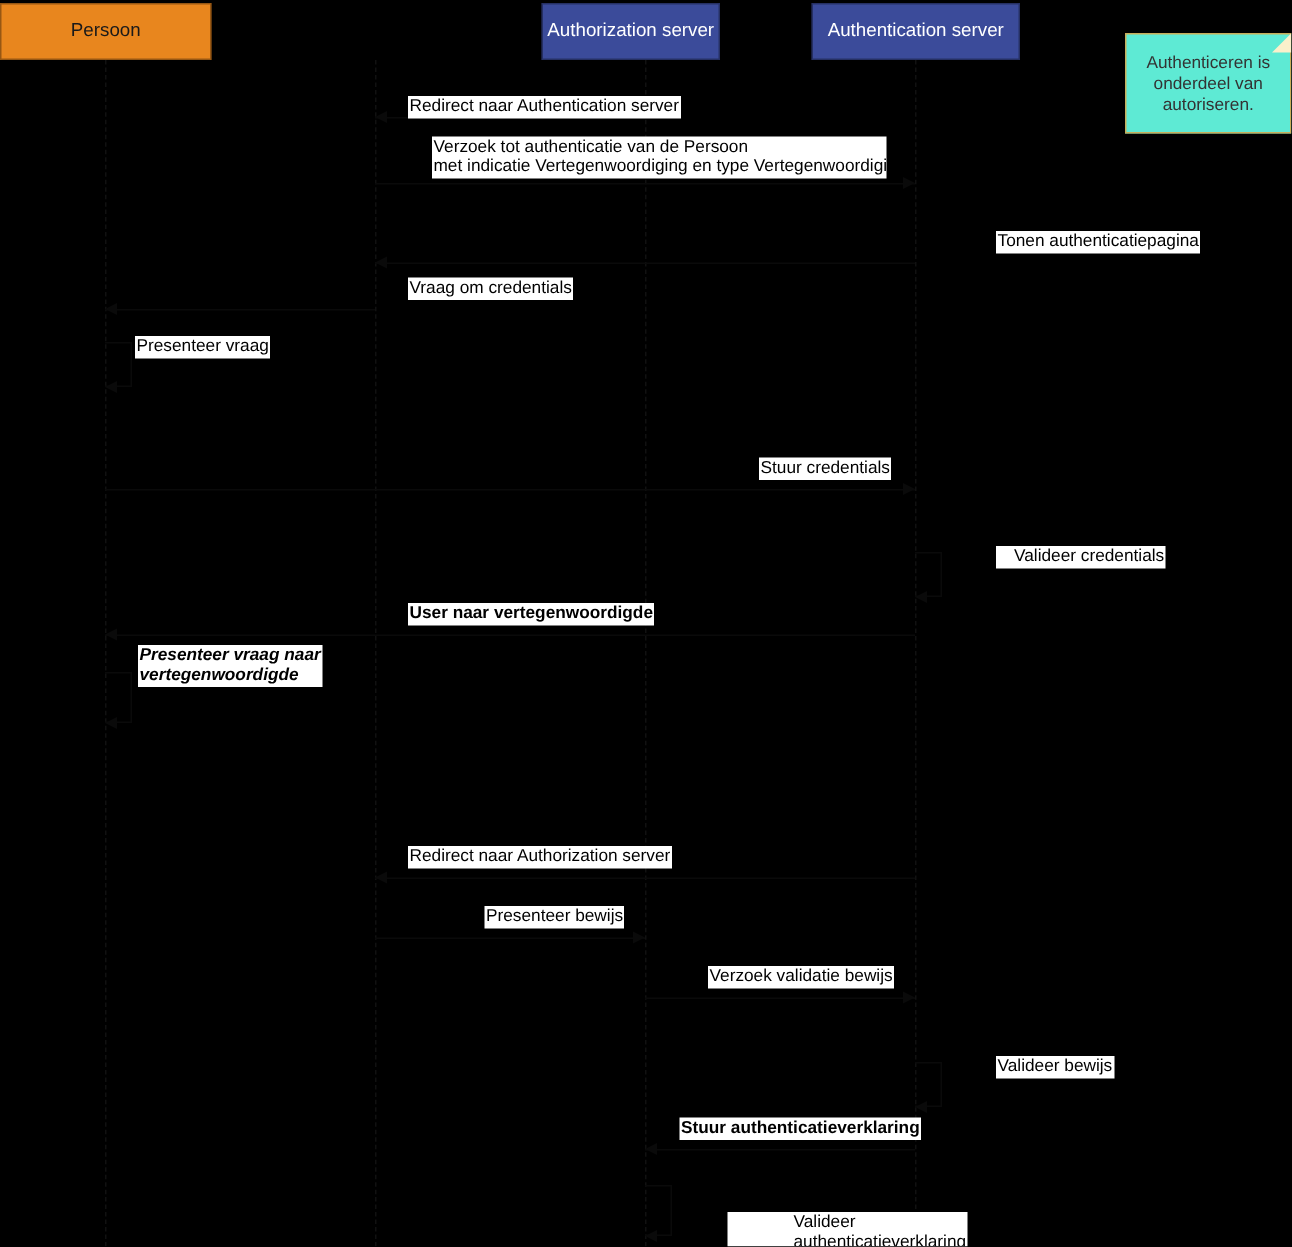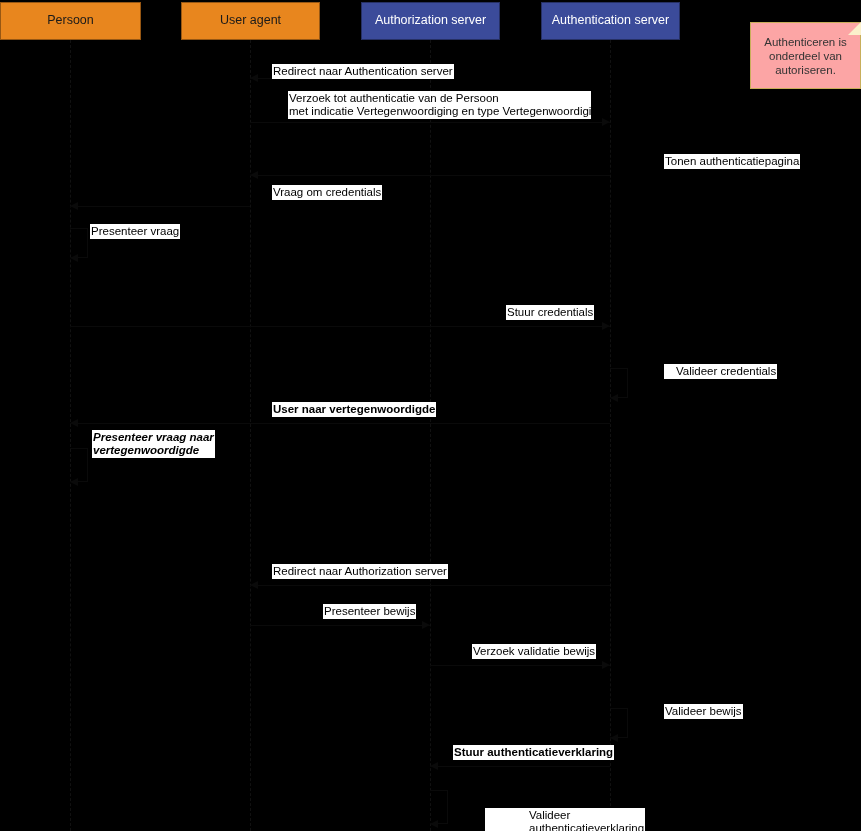--- a/index.html
+++ b/index.html
@@ -76,21 +76,21 @@
     position: absolute;
     box-sizing: border-box;
     border: 1px solid #0a0a0a;
     border-left: none;
     width: 18px;
   }
   
   .note {
     position: absolute;
     box-sizing: border-box;
-    background: #fca5a5;
+    background: #5eead4;
     border: 1px solid #C8AE5A;
     color: #333333;
     font-size: 11.5px;
     line-height: 14px;
     text-align: center;
     display: flex;
     align-items: center;
     justify-content: flex-start;
     padding: 4px 6px;
   }
@@ -108,24 +108,21 @@
 <div id="diagram">
 
   <div class="lifeline-line" style="left:70px;  top:40px; height:791px;"></div>
   <div class="lifeline-line" style="left:250px; top:40px; height:791px;"></div>
   <div class="lifeline-line" style="left:430px; top:40px; height:791px;"></div>
   <div class="lifeline-line" style="left:610px; top:40px; height:791px;"></div>
 
   <div class="lifeline-box actor-orange" style="left:0px; top:2px; width:141px; height:38px;">
     <span>Persoon</span>
   </div>
-  <div class="lifeline-box actor-orange" style="left:181px; top:2px; width:139px; height:38px;">
-    <span>User agent</span>
-  </div>
-  <div class="lifeline-box actor-blue" style="left:361px; top:2px; width:139px; height:38px;">
+  <div class="lifeline-box actor-blue" style="left:361px; top:2px; width:119px; height:38px;">
     <span>Authorization server</span>
   </div>
   <div class="lifeline-box actor-blue" style="left:541px; top:2px; width:139px; height:38px;">
     <span>Authentication server</span>
   </div>
 
   <div class="note" style="left:750px; top:22px; width:111px; height:67px;">
     <span class="note-text">Authenticeren is onderdeel van autoriseren.</span>
   </div>
   <div class="note-fold-edge" style="left:848px; top:22px;"></div>

